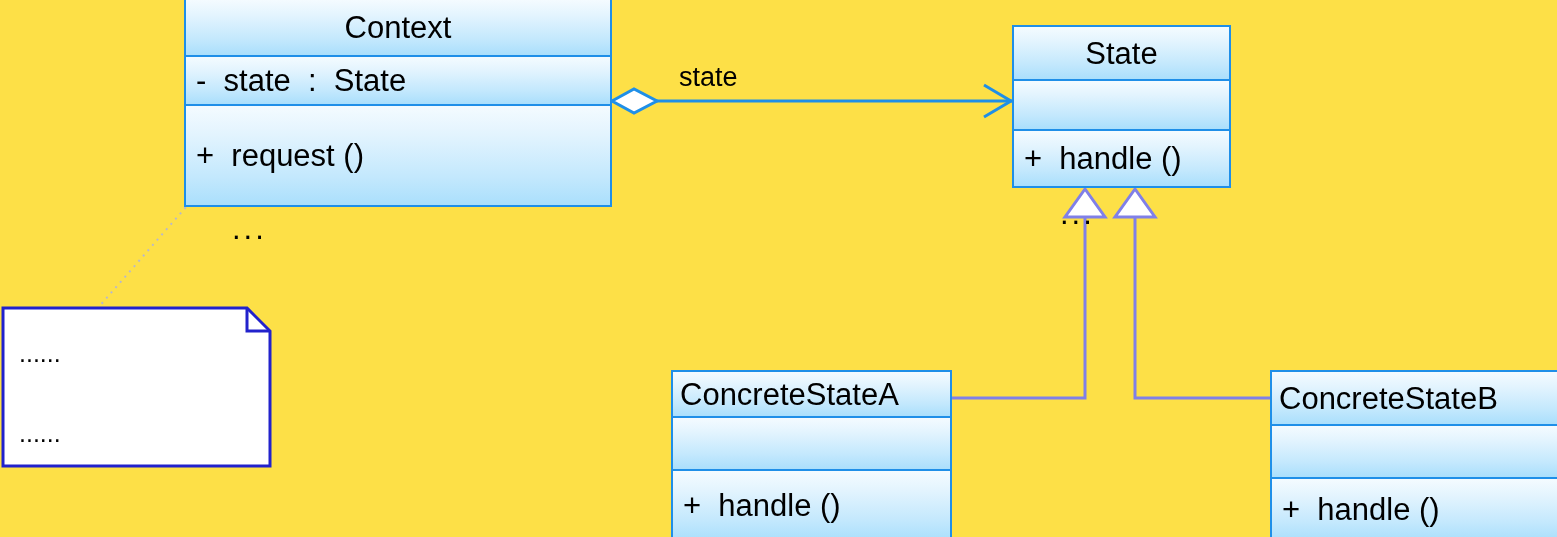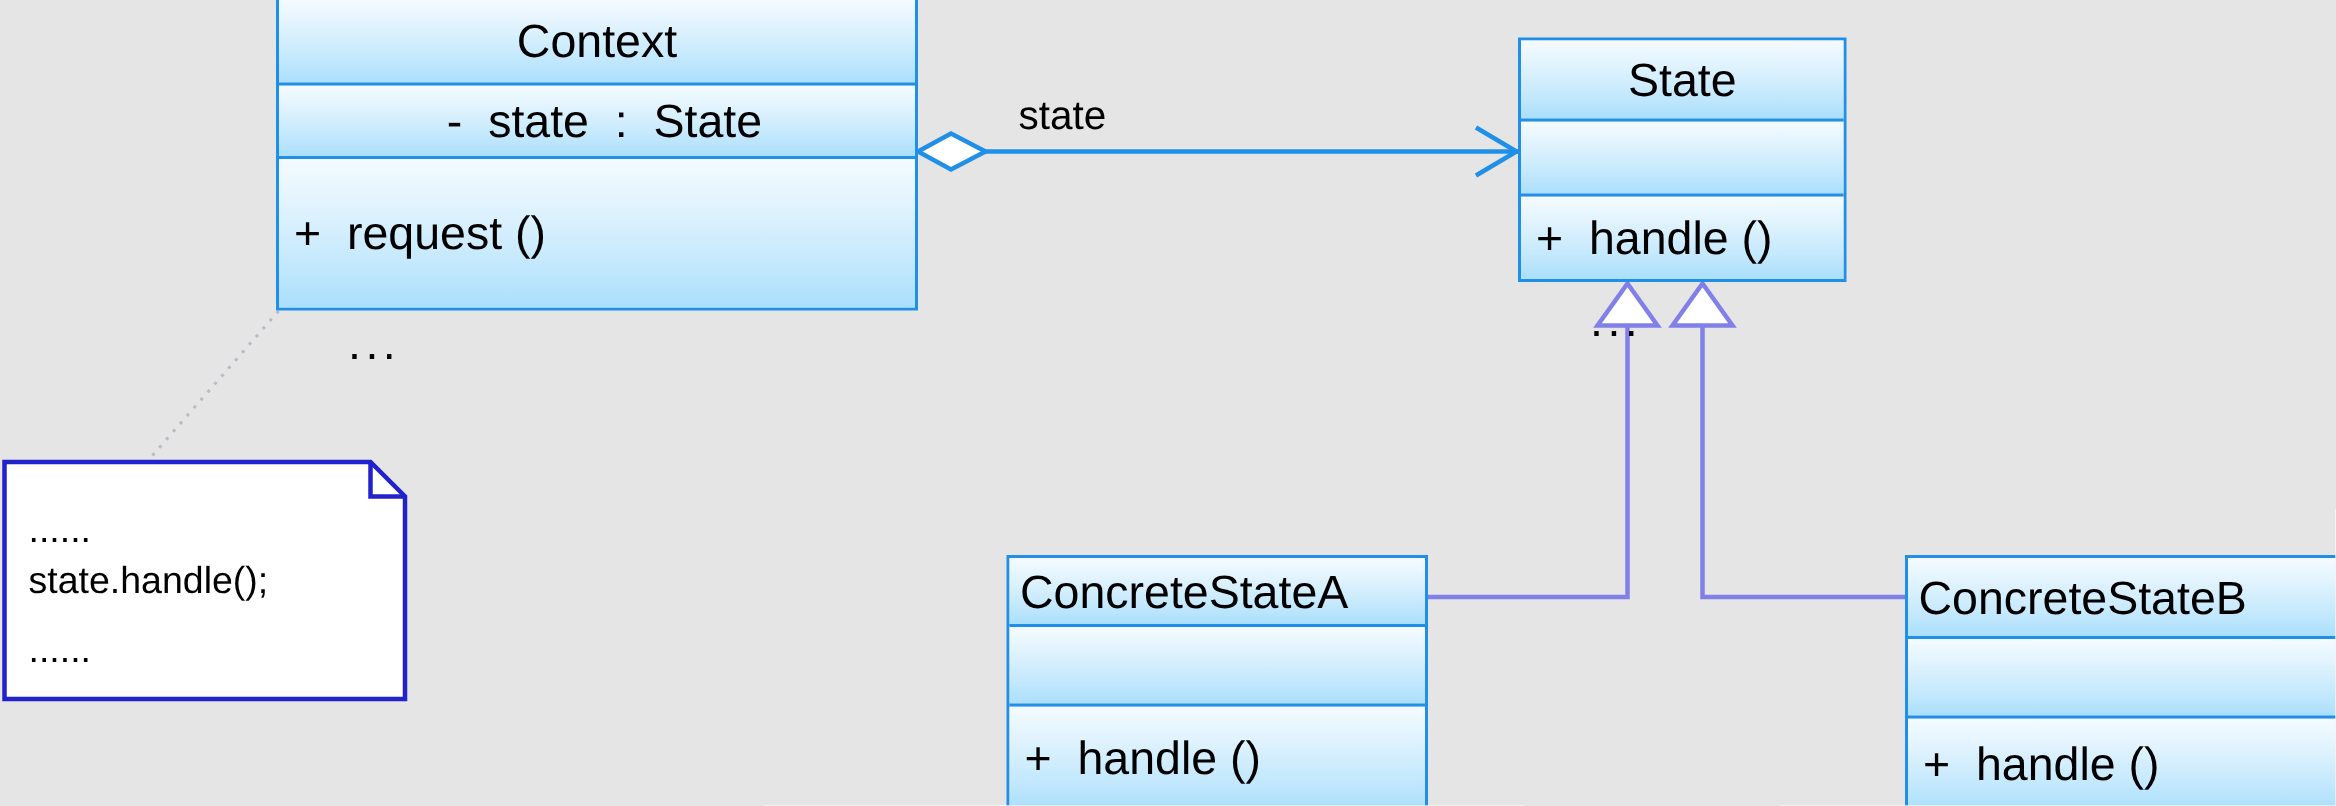--- a/index.html
+++ b/index.html
@@ -7,21 +7,21 @@
     padding: 0;
     background: #ffffff;
   }
   body {
     font-family: "Liberation Sans", sans-serif;
   }
   #canvas {
     position: relative;
     width: 1557px;
     height: 537px;
-    background: #e5e5e5;
+    background: #fde047;
     overflow: hidden;
   }
   svg.layer {
     position: absolute;
     left: 0;
     top: 0;
     width: 1557px;
     height: 537px;
     pointer-events: none;
   }
@@ -122,21 +122,21 @@
     <polygon points="1135,189 1115,217 1155,217" fill="#ffffff" stroke="#8080e8" stroke-width="3"></polygon>
 
     <path d="M 3,308 L 247,308 L 270,331 L 270,466 L 3,466 Z" fill="#ffffff" stroke="#2222cc" stroke-width="3"></path>
     <polyline points="247,308 247,331 270,331" fill="none" stroke="#2222cc" stroke-width="3"></polyline>
   </svg>
 
   <div class="uml-class" style="left:184px; top:-2px; width:428px; height:209px;">
     <div class="compartment c-title" style="height:55px;">
       <span>Context</span>
     </div>
-    <div class="compartment c-attrs" style="height:49px;align-items:center;">
+    <div class="compartment c-attrs" style="height:49px;">
       <span class="member">-  state  :  State</span>
     </div>
     <div class="compartment c-ops" style="flex:1 1 auto;">
       <span class="member">+  request ()</span>
     </div>
   </div>
 
   <div class="ellipsis-label" style="left:232px; top:213px;">...</div>
 
   <div class="uml-class" style="left:1012px; top:25px; width:219px; height:163px;">
@@ -168,17 +168,16 @@
       <span>ConcreteStateB</span>
     </div>
     <div class="compartment c-attrs" style="height:53px;"></div>
     <div class="compartment c-ops" style="flex:1 1 auto;">
       <span class="member">+  handle ()</span>
     </div>
   </div>
 
   <div class="uml-note" style="left:3px; top:308px; width:268px; height:159px; background:transparent;">
     <div class="note-text" style="top:24px;">......</div>
-    <div class="note-text" style="top:58px;">state.handle();</div>
     <div class="note-text" style="top:104px;">......</div>
   </div>
 
 </div>
 
 </body></html>

